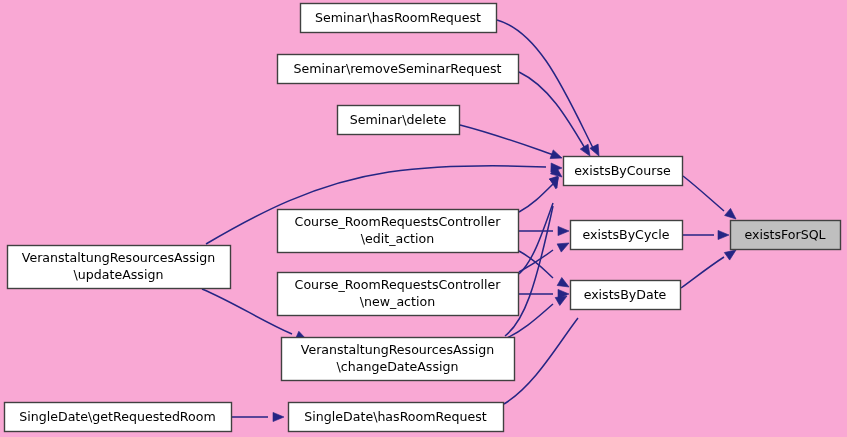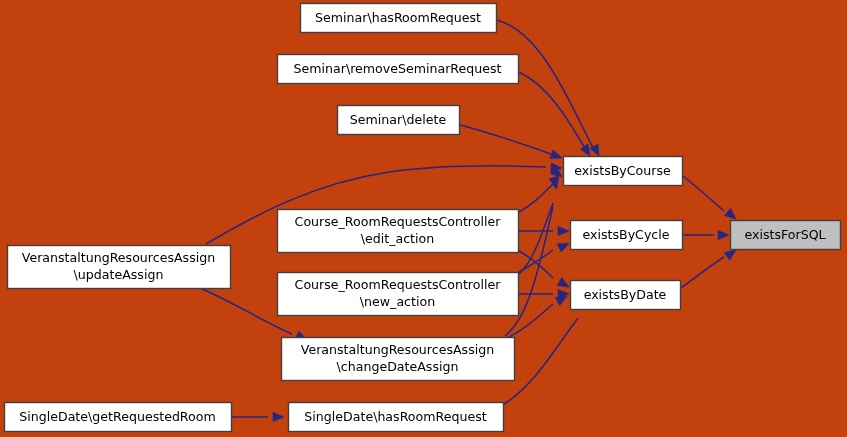--- a/index.html
+++ b/index.html
@@ -10,21 +10,21 @@
   body {
     width: 847px;
     height: 437px;
     font-family: "DejaVu Sans", "Liberation Sans", sans-serif;
     overflow: hidden;
   }
   #graph-root {
     position: relative;
     width: 847px;
     height: 437px;
-    background: #c2410c;
+    background: #f9a8d4;
   }
   svg#callgraph {
     display: block;
     width: 847px;
     height: 437px;
   }
   .node-box {
     fill: #ffffff;
     stroke: #404040;
     stroke-width: 1.4;

